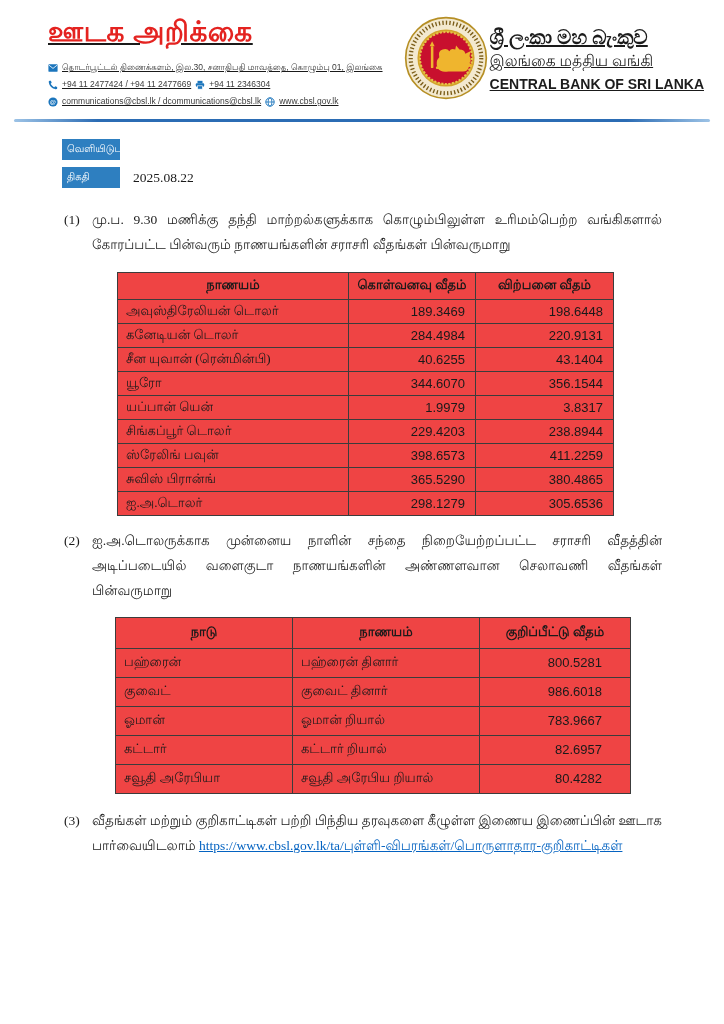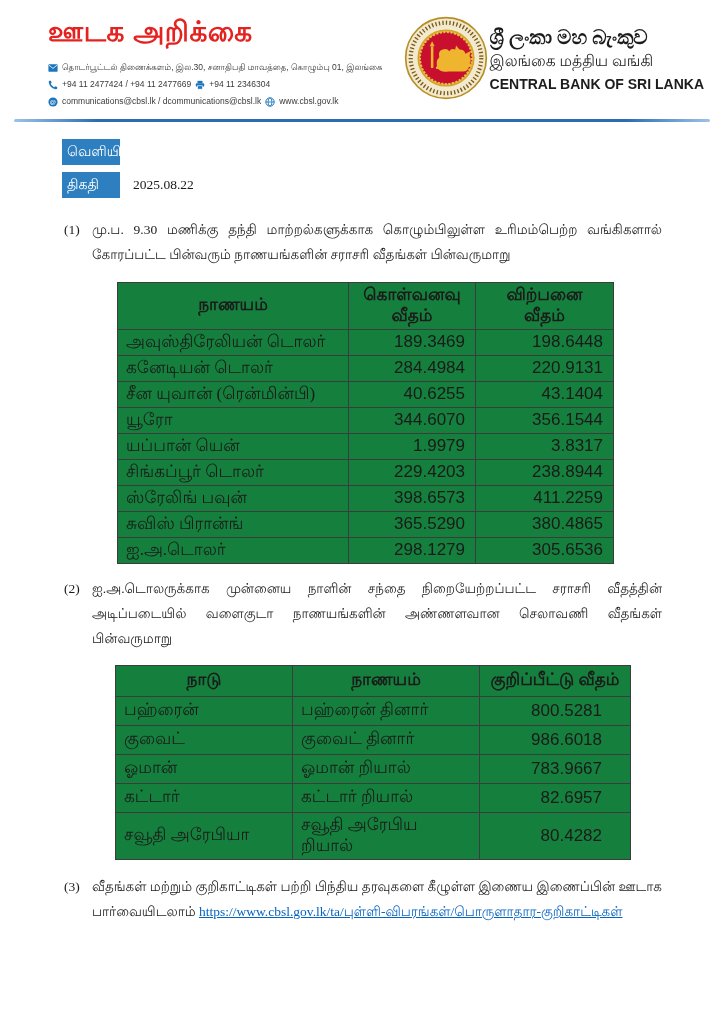--- a/index.html
+++ b/index.html
@@ -3,21 +3,21 @@
 <meta charset="utf-8">
 <style>
   * { margin:0; padding:0; box-sizing:border-box; }
   body { background:#888; }
   .page {
     width:724px; height:1024px; background:#ffffff; margin:0 auto;
     position:relative; overflow:hidden;
     font-family:"Liberation Serif", serif; color:#1a1a1a;
   }
   
-  .header { display:flex; justify-content:space-between; padding:16px 16px 0 48px; }
+  .header { display:flex; justify-content:space-between; padding:16px 16px 0 48px;text-decoration:underline; }
   .masthead-title {
     color:#e42320; font-size:28px; font-weight:800;
     font-family:"Liberation Sans", sans-serif; letter-spacing:0.5px;
   }
   .contact { margin-top:8px; font-size:8.5px; color:#3a3a3a;
     font-family:"Liberation Sans", sans-serif; line-height:2.0; }
   .contact-line { display:flex; align-items:center; gap:4px; white-space:nowrap; }
   .ic { width:10px; height:10px; display:inline-block; flex-shrink:0; }
   .ic svg { width:10px; height:10px; display:block; }
   .brand-right { display:flex; align-items:flex-start; gap:2px; padding-right:4px; }
@@ -25,34 +25,34 @@
   .bank-names { padding-top:10px; color:#1c1c1c; }
   .bank-si { font-size:20px; font-weight:bold; }
   .bank-ta { font-size:15.5px; margin-top:3px; }
   .bank-en { font-size:14px; font-weight:bold; margin-top:4px;
     font-family:"Liberation Sans", sans-serif; }
   .separator { height:3px; margin:9px 14px 0 14px; border-radius:2px;
     background:linear-gradient(90deg,#9dc3e6,#2b6cb4 12%,#2b6cb4 88%,#9dc3e6); }
   
   .meta { margin:17px 0 0 62px; }
   .meta-row { display:flex; align-items:center; margin-bottom:7px; }
-  .meta-label { background:#2e7fc0; color:#ffffff; font-size:14px;
+  .meta-label { background:#2e7fc0; color:#ffffff; font-size:10px;
     font-family:"Liberation Sans", sans-serif; width:58px; min-height:19px;
     padding:4px 5px; display:flex; align-items:center; }
   .meta-value { margin-left:13px; font-size:13.5px; }
   
   .para { display:flex; margin-left:64px; margin-right:62px; font-size:13.5px; line-height:1.85; }
   .para-no { width:28px; flex-shrink:0; }
   .para-text { text-align:justify; flex:1; }
   #para1 { margin-top:20px; }
   #para2 { margin-top:13px; }
   #para3 { margin-top:15px; }
   a.doc-link { color:#0563c1; text-decoration:underline; }
   
-  table { border-collapse:collapse; font-size:17px; background:#15803d; }
+  table { border-collapse:collapse; font-size:13px; background:#ef4444; }
   th, td { border:1px solid #3c3c3c; vertical-align:middle; padding:2px 8px; }
   th { font-weight:bold; text-align:center; }
   .t1 { margin:14px 0 0 117px; }
   .t1 th { height:27px; }
   .t1 td { height:24px; }
   .t1 .c1, .t1 .c2 { text-align:right; font-family:"Liberation Sans", sans-serif; padding-right:10px;margin-top:8px; }
   .t2 { margin:13px 0 0 115px; }
   .t2 th { height:31px; }
   .t2 td { height:29px; }
   .t2 .c2 { text-align:right; font-family:"Liberation Sans", sans-serif; padding-right:28px; }

